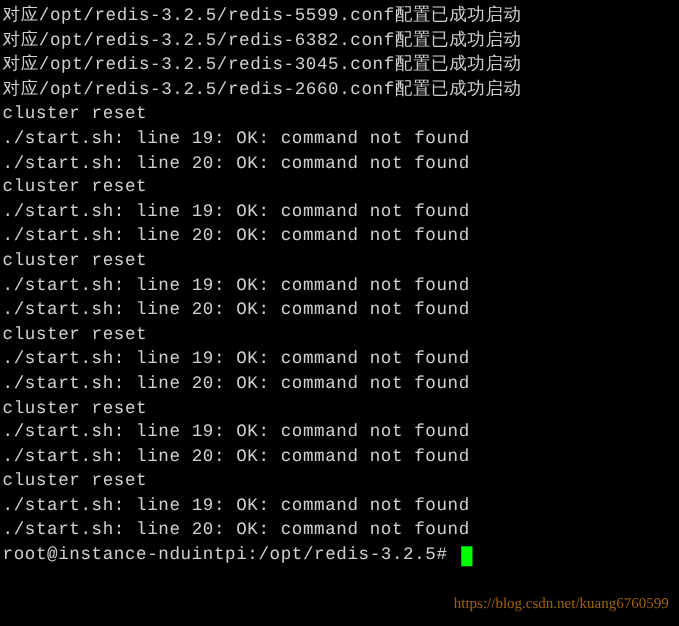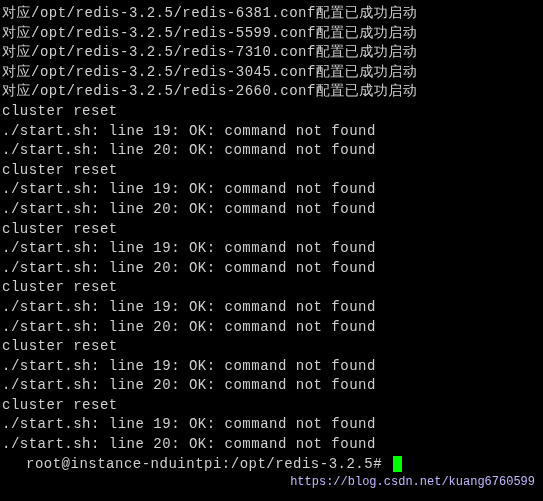--- a/index.html
+++ b/index.html
@@ -19,47 +19,45 @@
       position: relative;
       padding: 4px 2px;
     }
     .terminal-line {
       white-space: pre;
       letter-spacing: 0.5px;
     }
     .prompt-line {
       display: flex;
       align-items: center;
-      margin-left: 24px;
     }
     .cursor {
       display: inline-block;
       width: 9px;
       height: 16px;
       background: #00ff00;
       margin-left: 2px;
     }
     .watermark {
       position: absolute;
       bottom: 10px;
       right: 8px;
-      color: #c4b5fd;
+      color: #a16207;
       font-size: 12px;
-      font-family: Liberation Mono, monospace;
+      font-family: Liberation Serif, serif;
       pointer-events: none;
       letter-spacing: 0;
     }
   </style>
 </head>
 <body>
 
 <div id="output">
-    <div class="terminal-line">对应/opt/redis-3.2.5/redis-6381.conf配置已成功启动</div>
     <div class="terminal-line">对应/opt/redis-3.2.5/redis-5599.conf配置已成功启动</div>
-    <div class="terminal-line">对应/opt/redis-3.2.5/redis-7310.conf配置已成功启动</div>
+    <div class="terminal-line">对应/opt/redis-3.2.5/redis-6382.conf配置已成功启动</div>
     <div class="terminal-line">对应/opt/redis-3.2.5/redis-3045.conf配置已成功启动</div>
     <div class="terminal-line">对应/opt/redis-3.2.5/redis-2660.conf配置已成功启动</div>
     <div class="terminal-line">cluster reset</div>
     <div class="terminal-line">./start.sh: line 19: OK: command not found</div>
     <div class="terminal-line">./start.sh: line 20: OK: command not found</div>
     <div class="terminal-line">cluster reset</div>
     <div class="terminal-line">./start.sh: line 19: OK: command not found</div>
     <div class="terminal-line">./start.sh: line 20: OK: command not found</div>
     <div class="terminal-line">cluster reset</div>
     <div class="terminal-line">./start.sh: line 19: OK: command not found</div>

